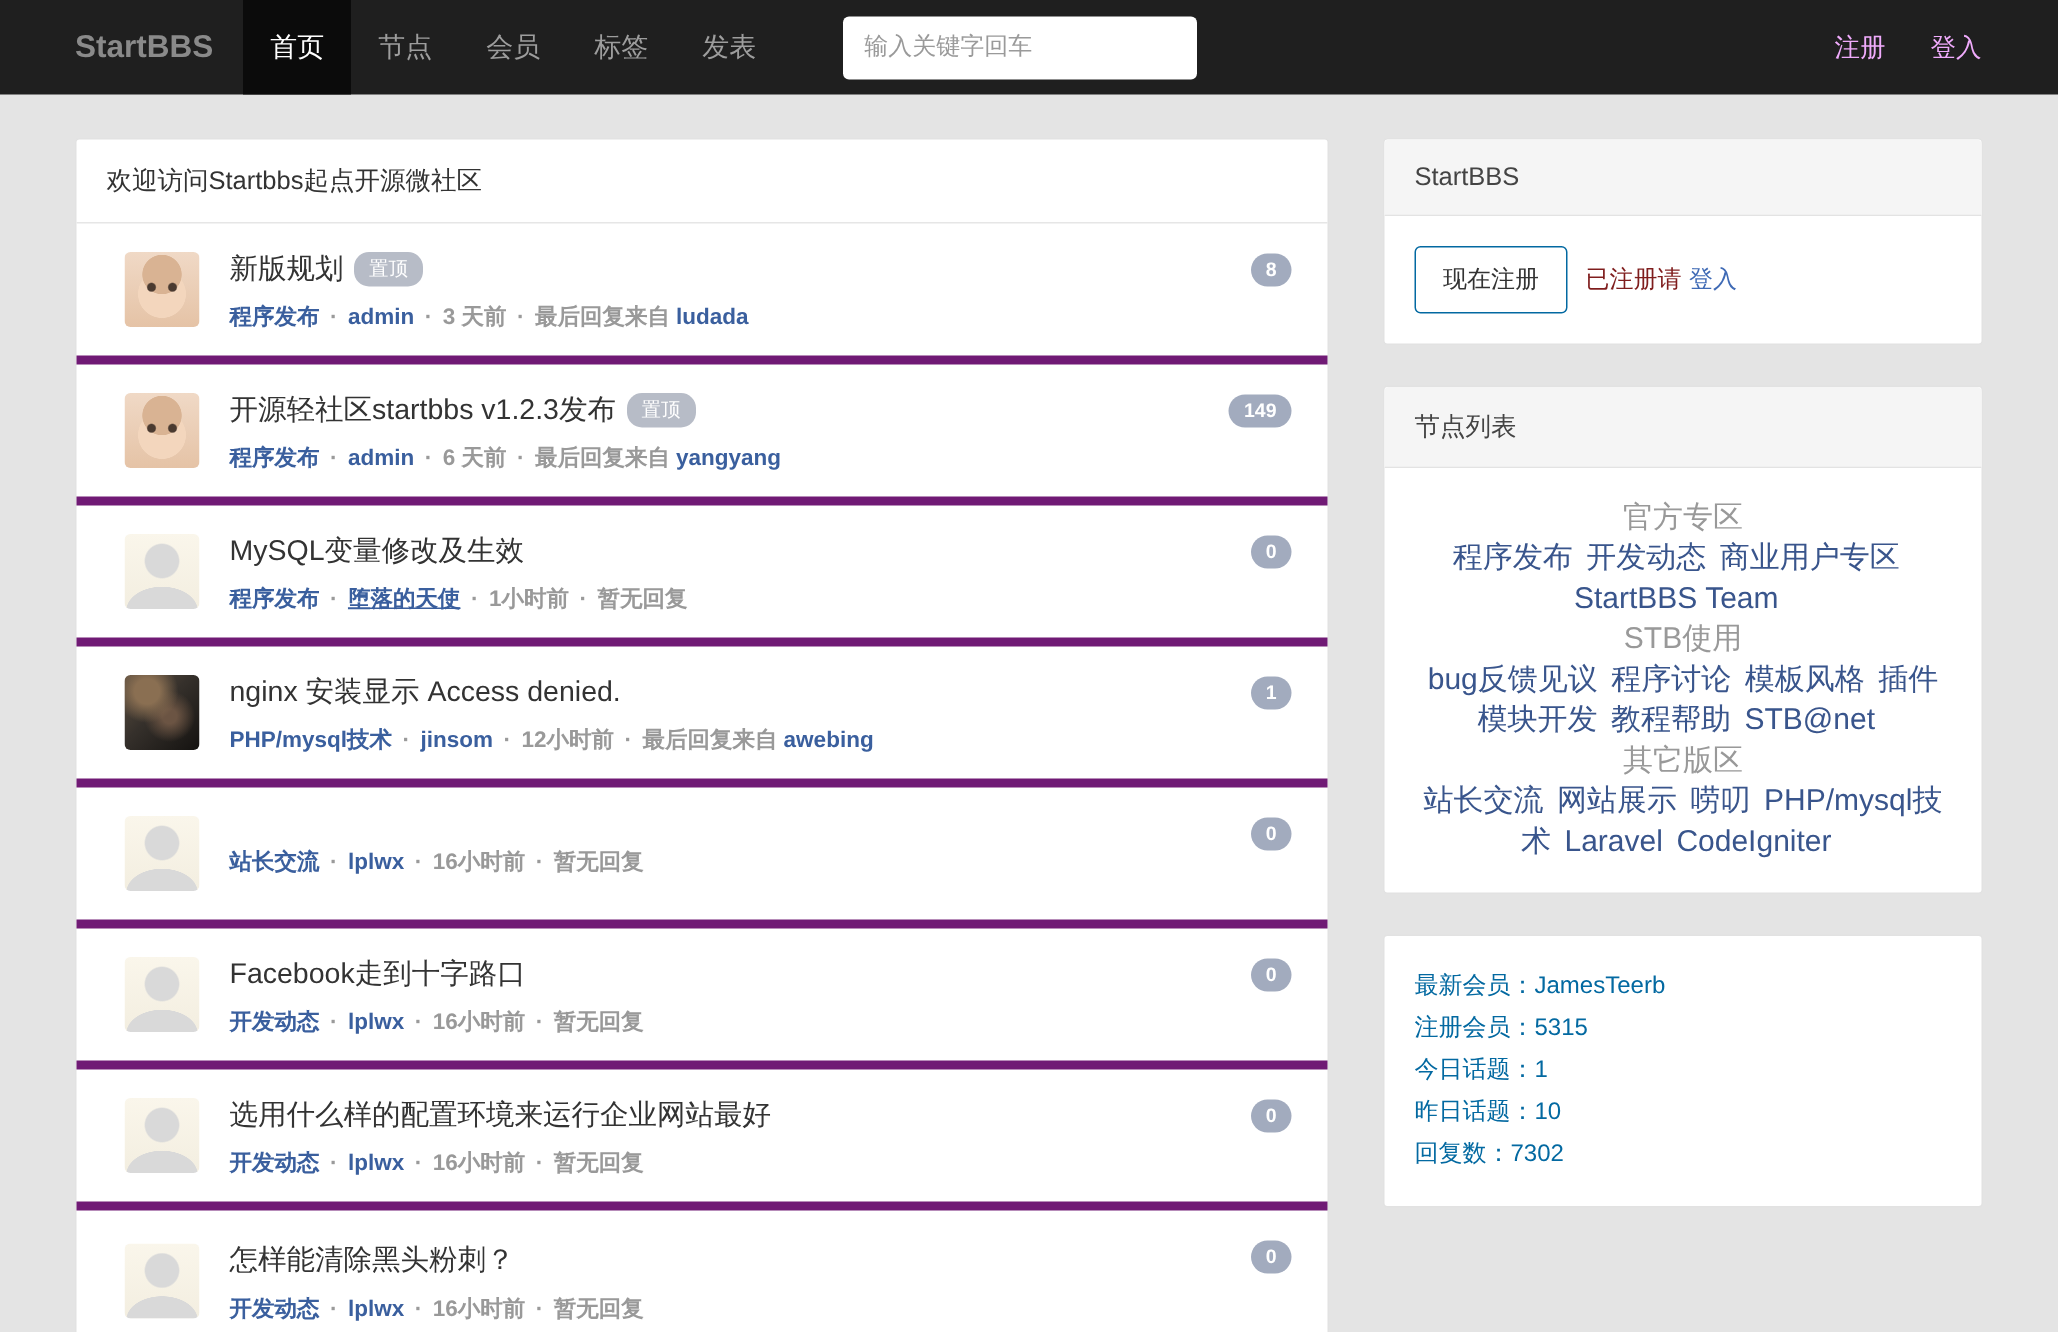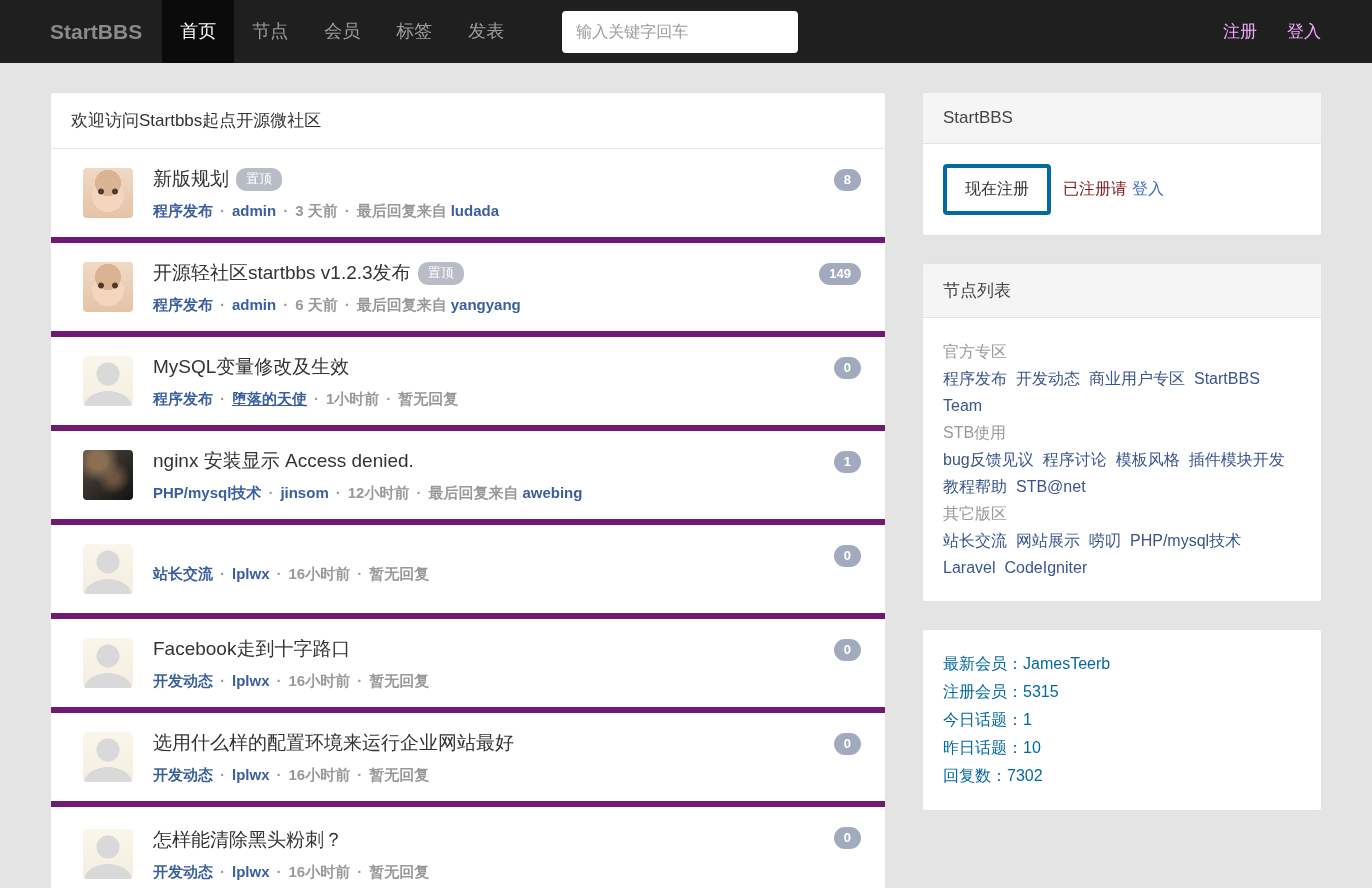--- a/index.html
+++ b/index.html
@@ -146,32 +146,32 @@
     padding: 15px 20px;
     font-size: 17px;
     color: #444;
     border-bottom: 1px solid #e3e3e3;
     border-radius: 3px 3px 0 0;
   }
   .side-body { padding: 20px; }
   .reg-body { display: flex; align-items: center; }
   .reg-button {
     background: #fff;
-    border: 4px solid #0369a1;
+    border: 1px solid #0369a1;
     border-radius: 4px;
     padding: 11px 18px;
     font-size: 16px;
     color: #333;
     font-family: inherit;
     cursor: pointer;
     text-align: right;
   }
   .reg-text { margin-left: 12px; font-size: 16px; color: #7f1d1d; }
   .side-link { color: #3f6ab5; text-decoration: none; cursor: pointer; }
-  .nodes-body { font-size: 16px; line-height: 27px; }
+  .nodes-body { font-size: 20px; line-height: 27px; text-align: center; }
   .node-cat { color: #999; display: block; }
   .node-link { color: #39558c; text-decoration: none; margin-right: 9px; cursor: pointer; }
   .stats-body { font-size: 16px; line-height: 28px; color: #0369a1; }
   .stat-line { white-space: nowrap; }
 </style>
 </head>
 <body>
 
 <div class="navbar">
   <span class="brand">StartBBS</span>

